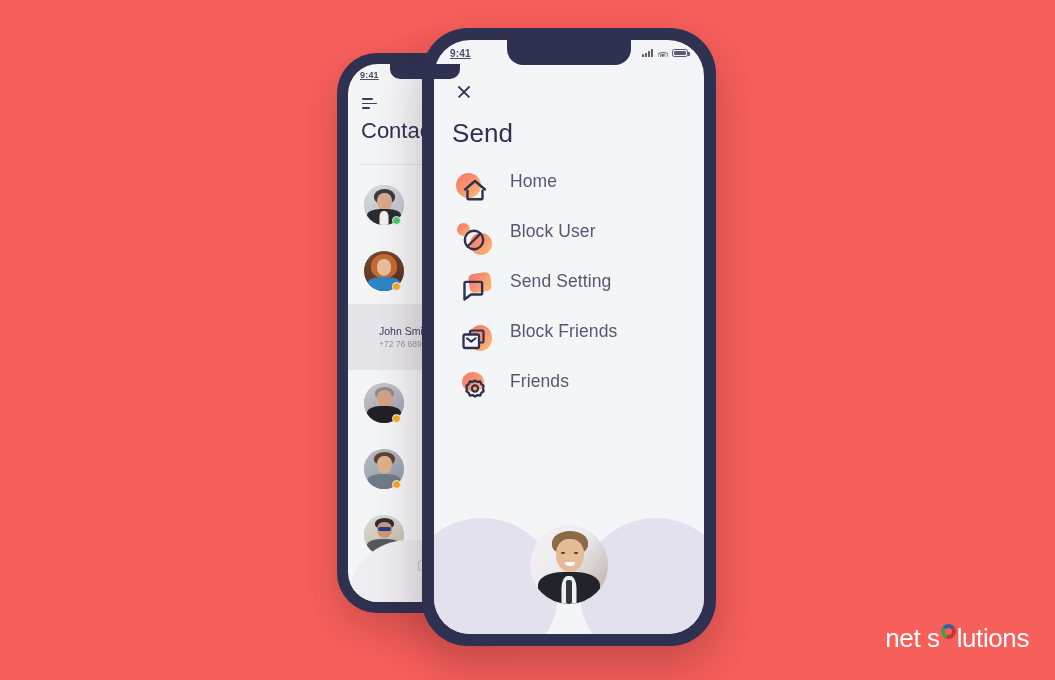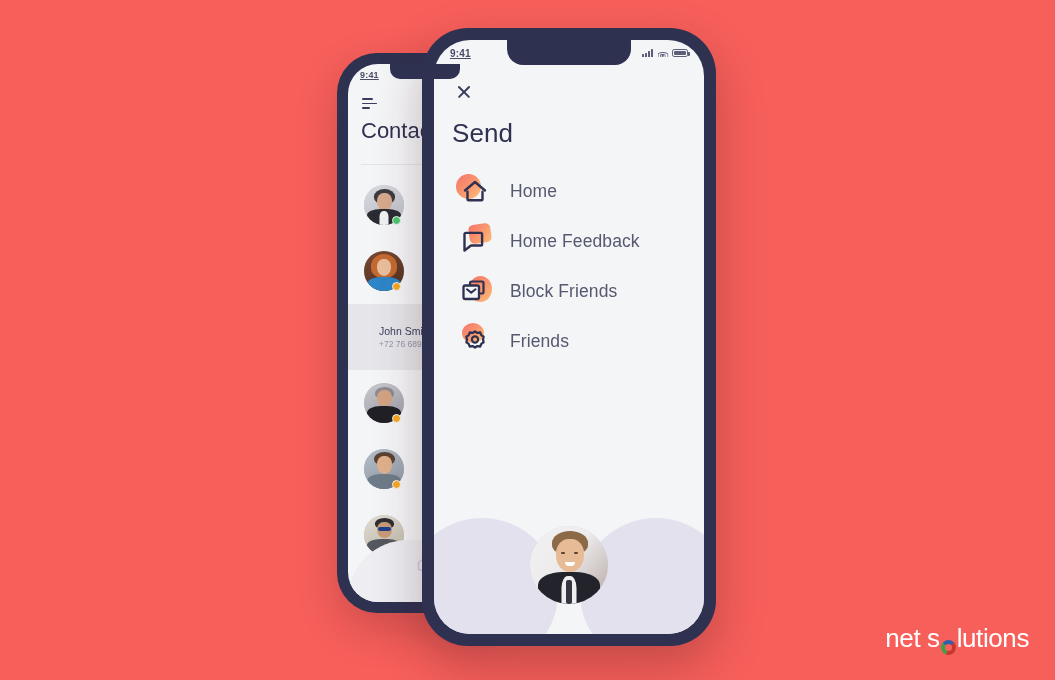--- a/index.html
+++ b/index.html
@@ -107,21 +107,21 @@
   .close-btn::before{ transform:rotate(45deg); }
   .close-btn::after { transform:rotate(-45deg); }
 
   .menu-title {
     position:absolute; left:18px; top:52px;
     font-size:26px; color:#2E3150; letter-spacing:.1px;
   }
 
   .menu-list { position:absolute; left:0; right:0; top:100px; }
   .menu-item {
-    display:flex; align-items:center; gap:16px;
+    display:flex; gap:16px;
     padding:5px 0 5px 22px; cursor:pointer;
     height:50px;
   }
   .menu-item .label {
     font-size:17.5px; color:#55586F; letter-spacing:.1px;
   }
 
   .icon-wrap { position:relative; width:38px; height:38px; flex:0 0 38px; }
   .blob {
     position:absolute; border-radius:50%;
@@ -199,21 +199,21 @@
     position:absolute; left:0; right:0; bottom:0; height:62px;
     background:#EDEDF2; border-radius:60px 60px 0 0;
   }
   .bottom-nav .home-ico {
     position:absolute; left:50%; transform:translateX(-50%); top:16px;
   }
 
   
   #logo {
     position:absolute; right:26px; bottom:26px;
-    display:flex; align-items:flex-end;
+    display:flex; align-items:flex-start;
     font-size:26px; color:#FFFFFF; letter-spacing:-.4px;
   }
   #logo .ring {
     position:relative; display:inline-block;
     width:15px; height:15px; border-radius:50%;
     margin:0 1px; top:1px; overflow:hidden;
     background:
       conic-gradient(from 200deg,#3E9E4E 0deg 110deg,#2F5FA8 110deg 210deg,#C9352F 210deg 360deg);
   }
   #logo .ring::after {
@@ -389,30 +389,41 @@
               <span class="blob" style="left:0;top:2px;width:25px;height:25px"></span>
               <svg width="38" height="38" viewBox="0 0 38 38">
                 <path d="M9 18.5 19 10l10 8.5" fill="none" stroke="#2E3150" stroke-width="2.4" stroke-linecap="round" stroke-linejoin="round"></path>
                 <path d="M11.5 19.6v7.6a1 1 0 0 0 1 1h13a1 1 0 0 0 1-1v-7.6" fill="none" stroke="#2E3150" stroke-width="2.4" stroke-linecap="round" stroke-linejoin="round"></path>
               </svg>
             </span>
             <span class="label">Home</span>
           </div>
 
 
+          <div class="menu-item">
+            <span class="icon-wrap">
+              <span class="blob" style="left:1px;top:2px;width:13px;height:13px"></span>
+              <span class="blob" style="left:14px;top:12px;width:22px;height:22px"></span>
+              <svg width="38" height="38" viewBox="0 0 38 38">
+                <circle cx="18" cy="19" r="9.2" fill="none" stroke="#2E3150" stroke-width="2.4"></circle>
+                <line x1="11.5" y1="25.5" x2="24.5" y2="12.5" stroke="#2E3150" stroke-width="2.4" stroke-linecap="round"></line>
+              </svg>
+            </span>
+            <span class="label">Block User</span>
+          </div>
 
 
           <div class="menu-item">
             <span class="icon-wrap">
               <span class="blob" style="left:13px;top:2px;width:22px;height:19px;border-radius:5px;transform:rotate(-8deg)"></span>
               <svg width="38" height="38" viewBox="0 0 38 38">
                 <path d="M8.5 12.2a1.3 1.3 0 0 1 1.3-1.3h15a1.3 1.3 0 0 1 1.3 1.3v10a1.3 1.3 0 0 1-1.3 1.3H15l-6.5 5z" fill="none" stroke="#2E3150" stroke-width="2.4" stroke-linejoin="round"></path>
               </svg>
             </span>
-            <span class="label">Home Feedback</span>
+            <span class="label">Send Setting</span>
           </div>
 
           <div class="menu-item">
             <span class="icon-wrap">
               <span class="blob" style="left:13px;top:4px;width:23px;height:26px"></span>
               <svg width="38" height="38" viewBox="0 0 38 38">
                 <rect x="14" y="9.5" width="13.5" height="12" rx="1.6" fill="none" stroke="#2E3150" stroke-width="2.2"></rect>
                 <rect x="7.5" y="13.5" width="15.5" height="13.5" rx="1.8" fill="#F4F5F7" stroke="#2E3150" stroke-width="2.3"></rect>
                 <path d="M11 17.3 15.2 20.6 19.6 17.3" fill="none" stroke="#2E3150" stroke-width="2" stroke-linecap="round" stroke-linejoin="round"></path>
               </svg>

